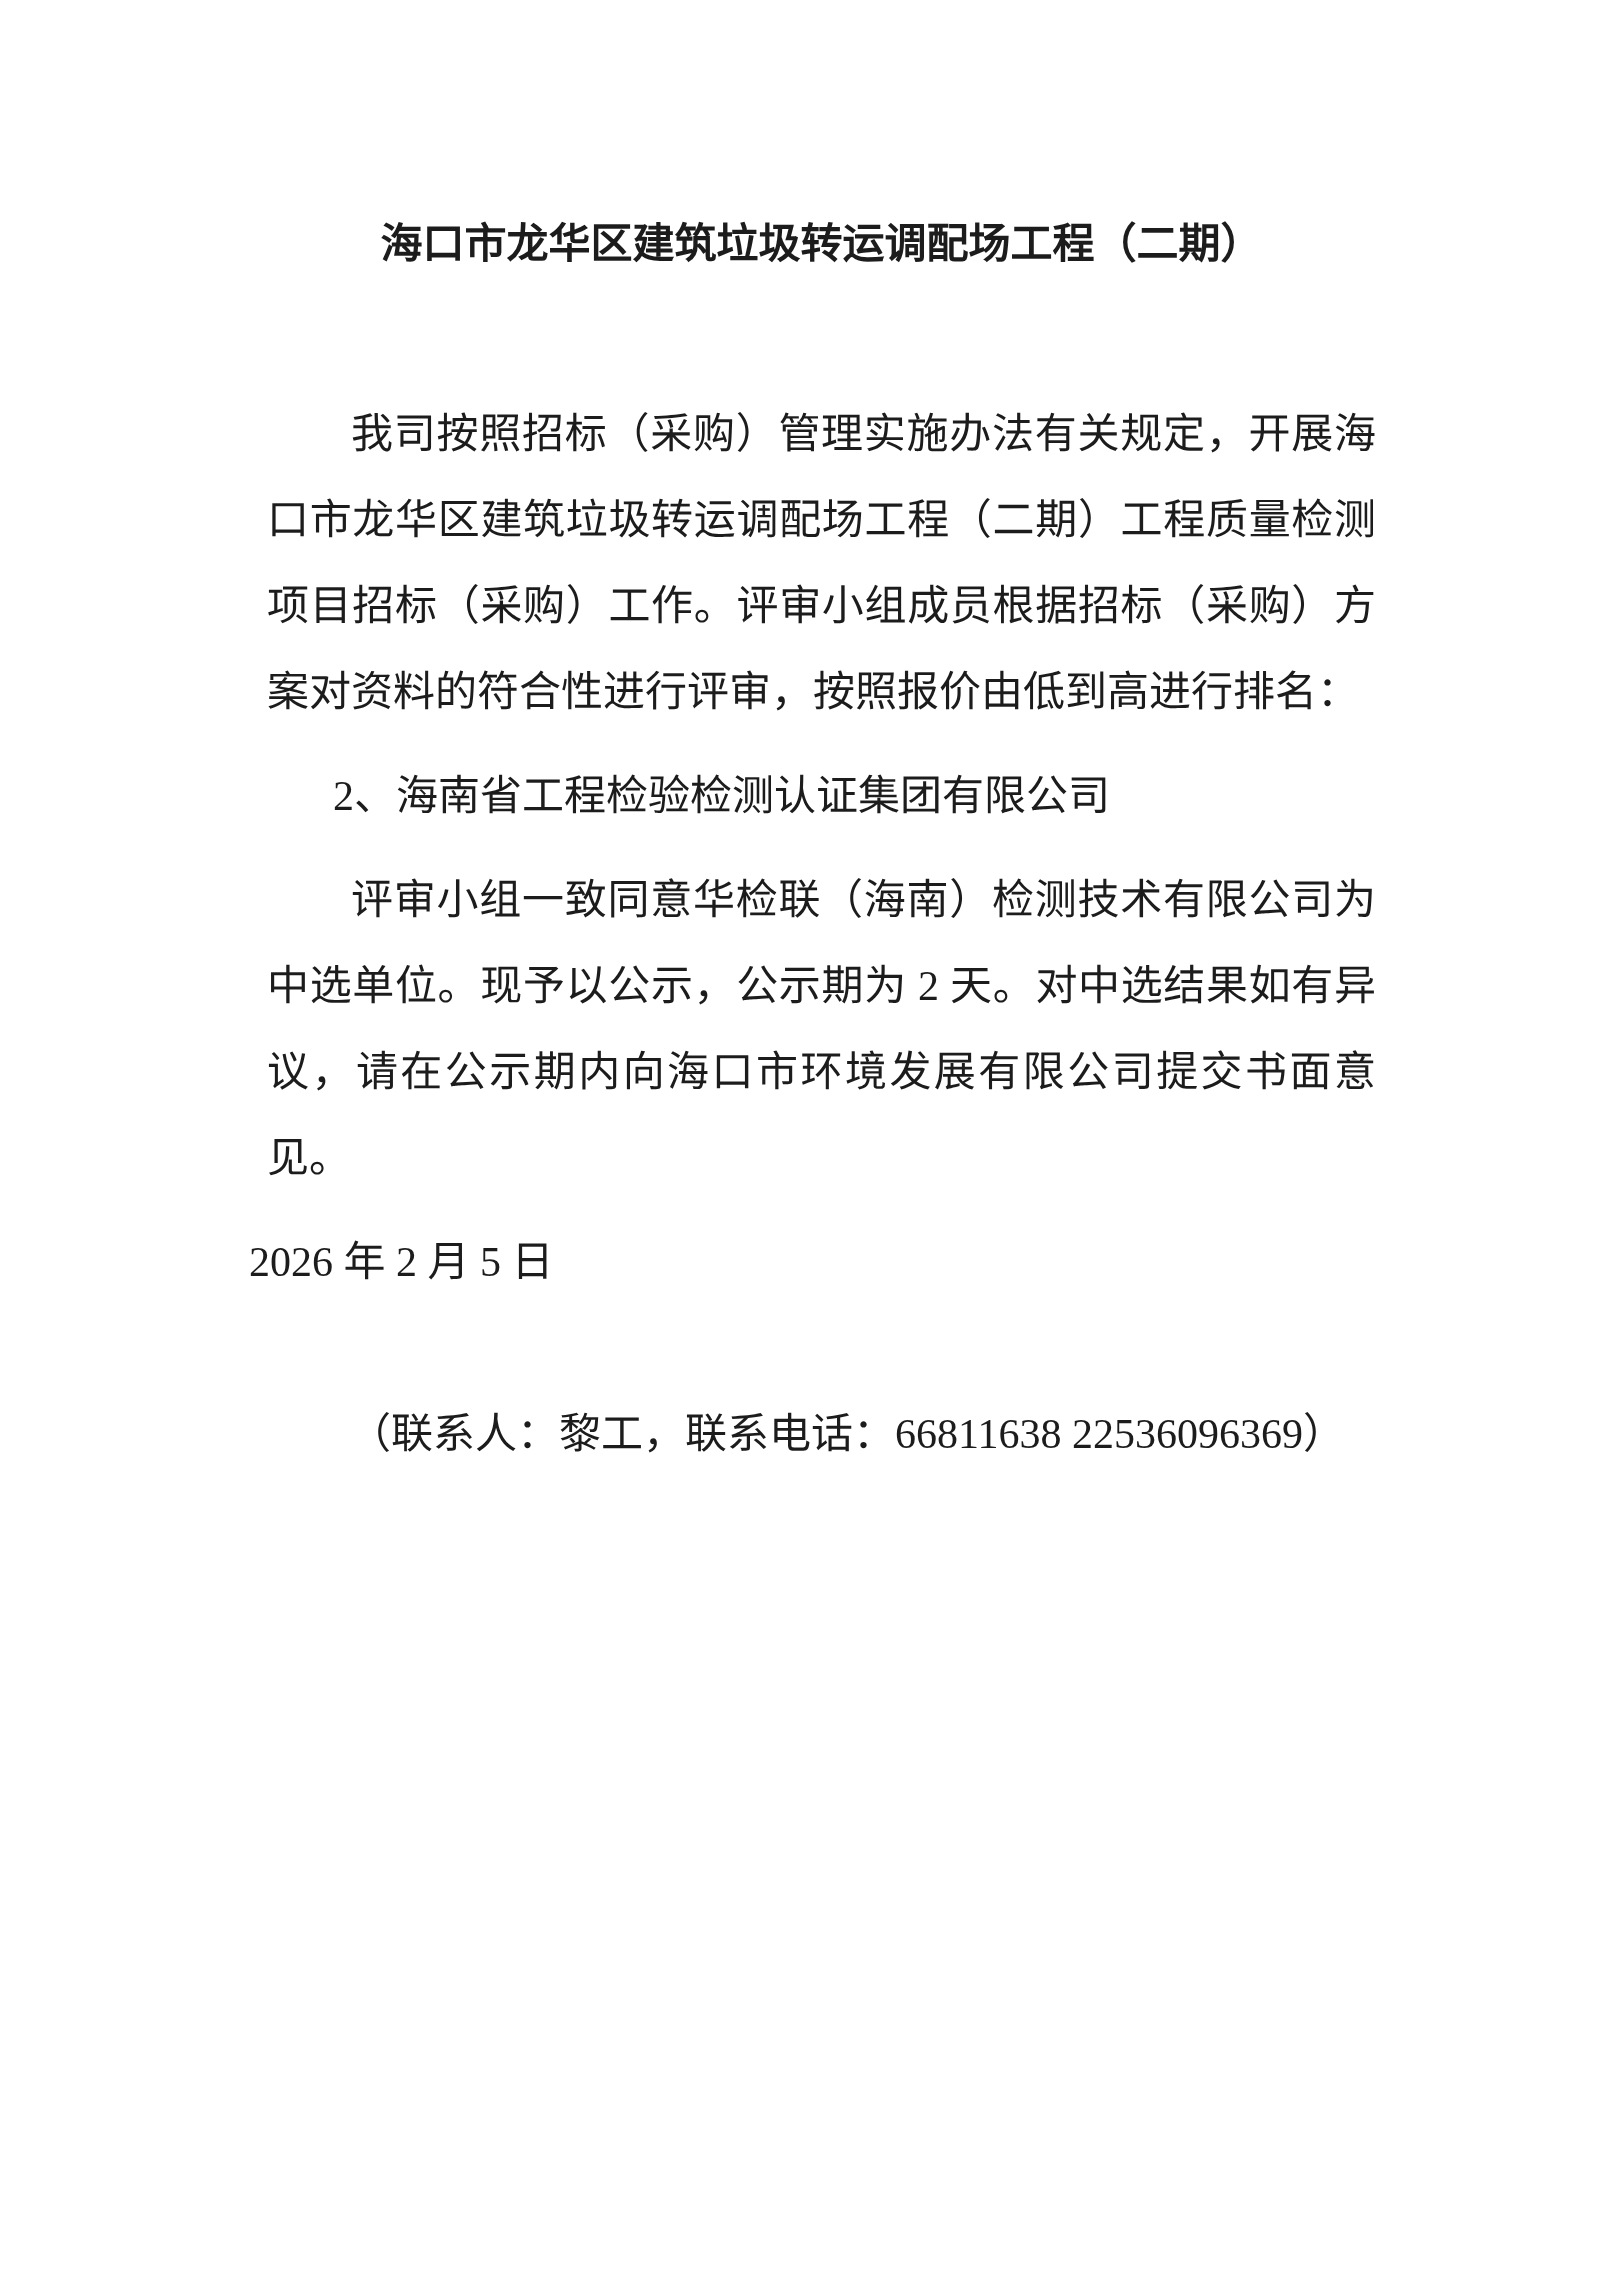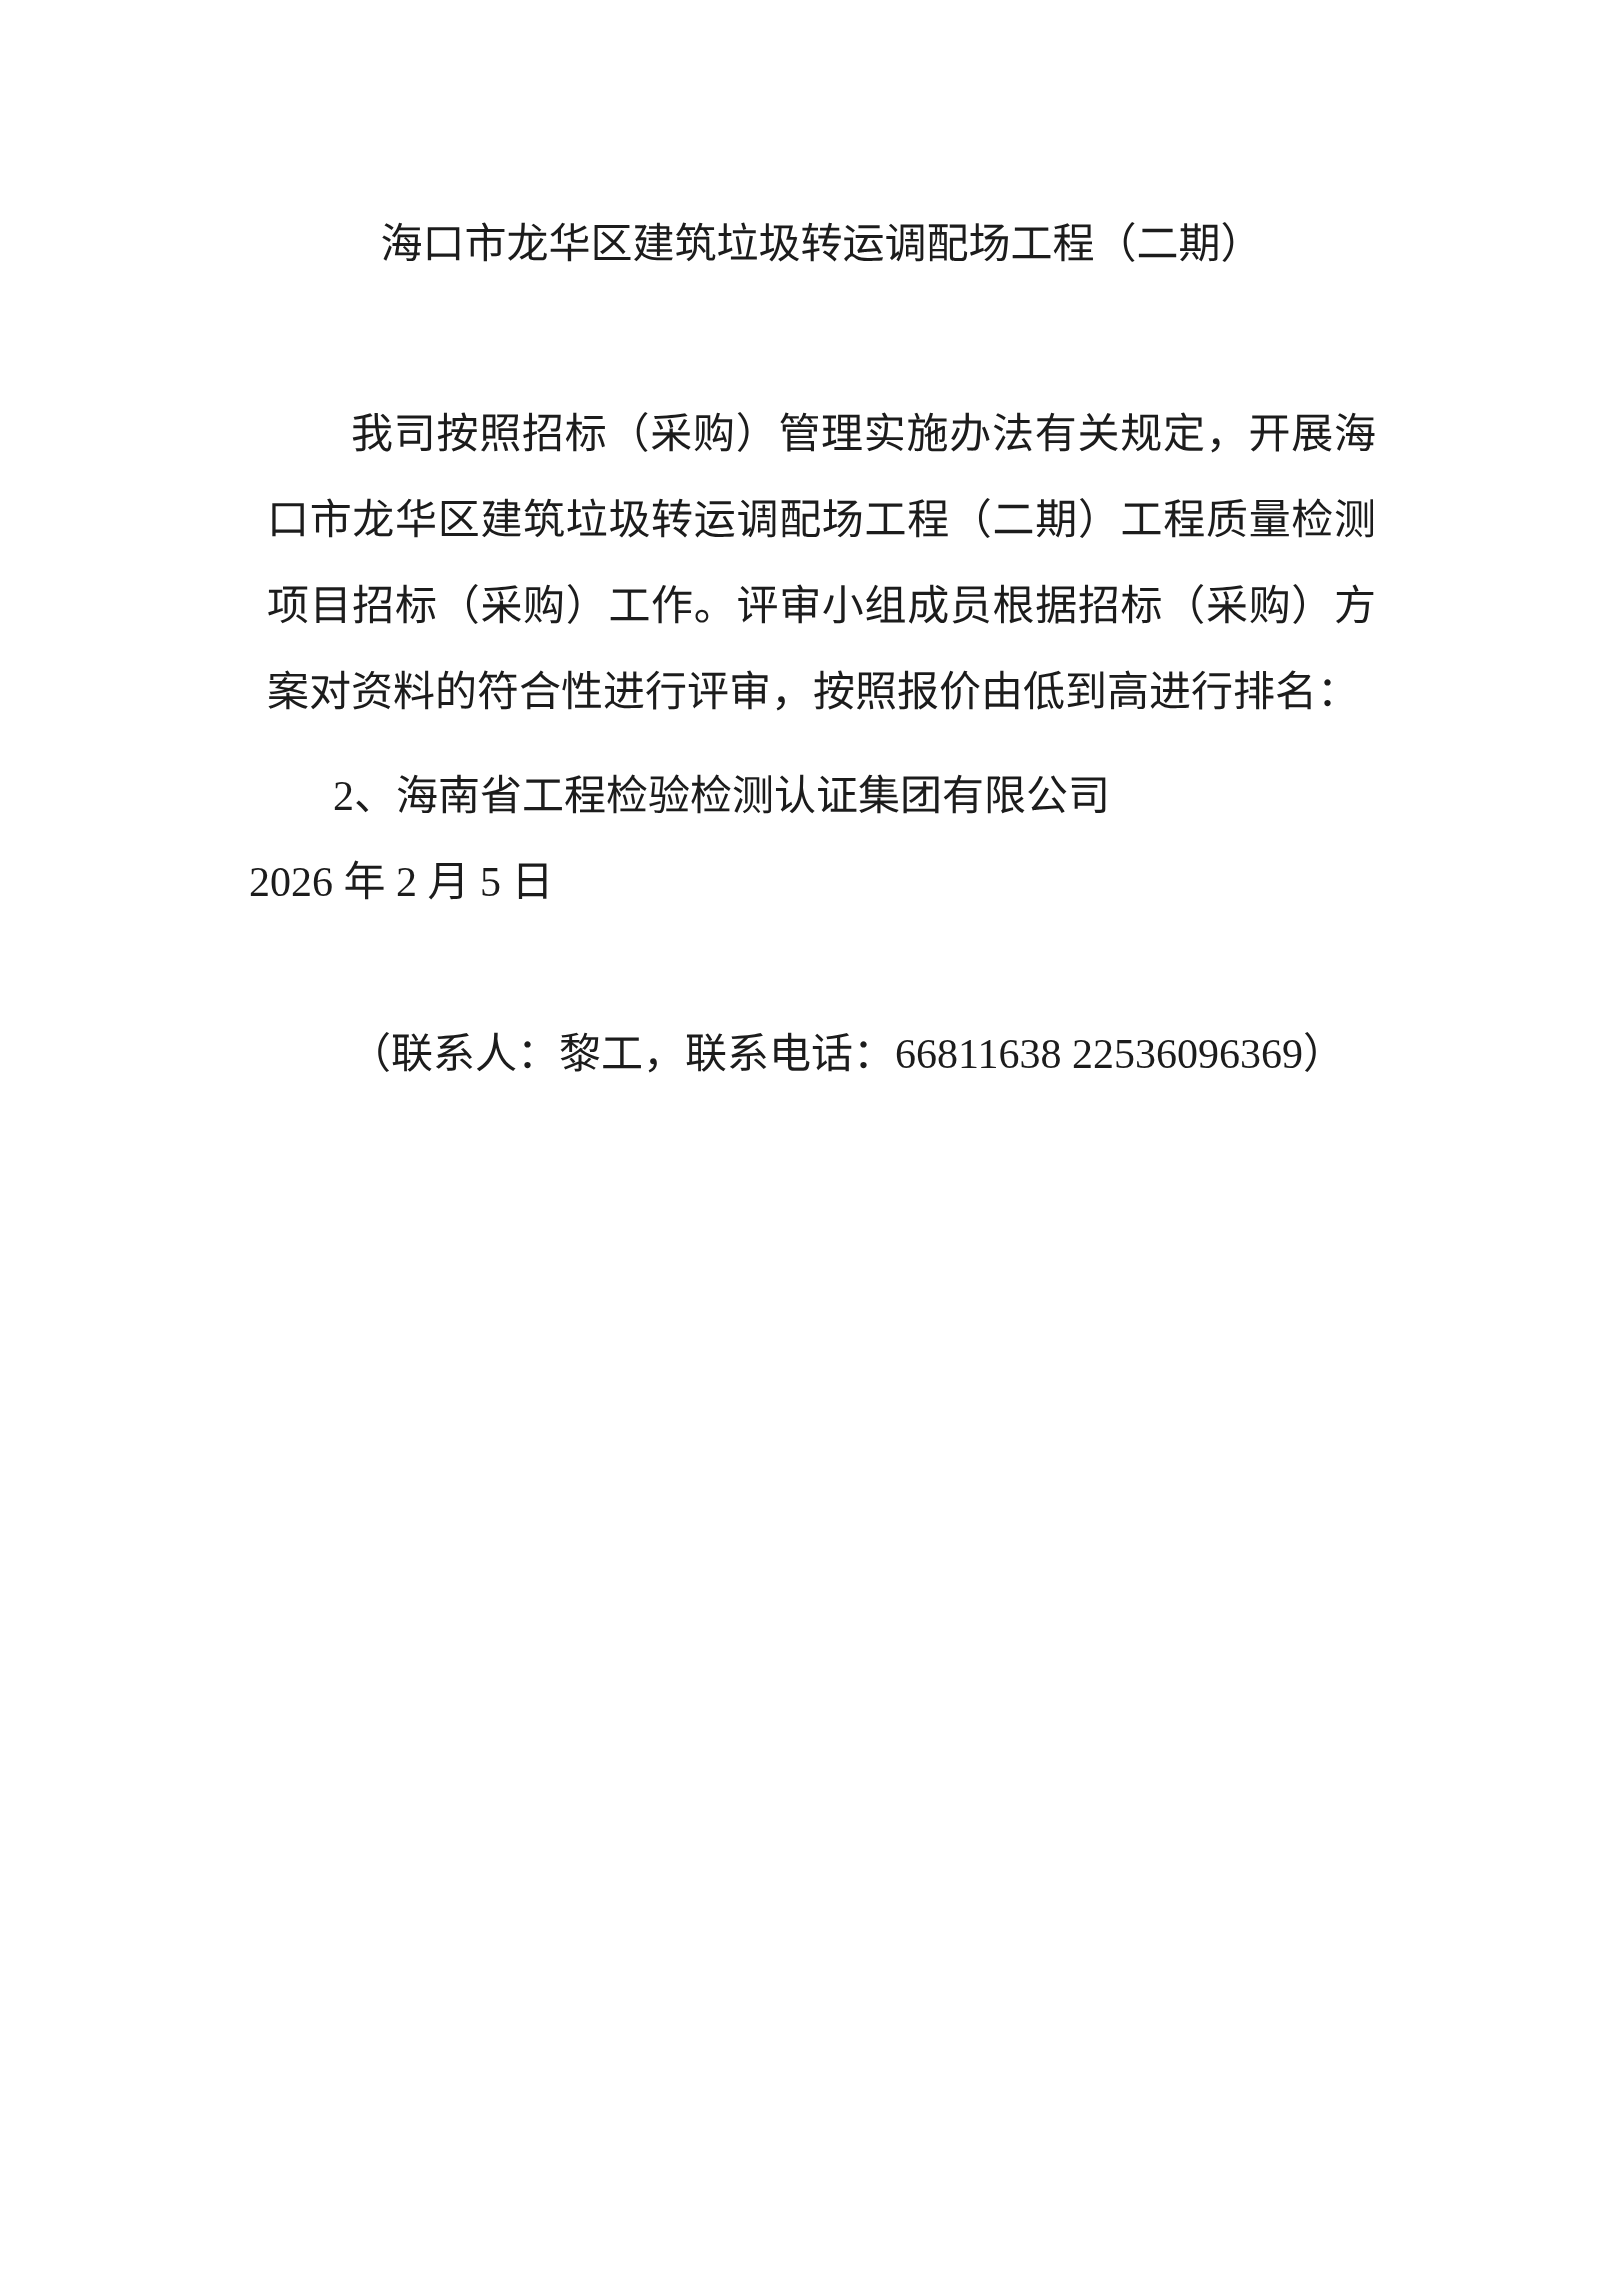--- a/index.html
+++ b/index.html
@@ -14,21 +14,21 @@
     background: #ffffff;
     box-sizing: border-box;
     padding: 201px 229px 0 249px;
     font-family: "Liberation Serif", "DejaVu Serif", serif;
     font-size: 42px;
     line-height: 86px;
     color: #1c1c1c;
     overflow: hidden;
   }
   .doc-title {
-    font-weight: normal;
+    font-weight: bold;
     text-align: center;
     white-space: nowrap;
   }
   .blank-line {
     height: 86px;
   }
   .para {
     text-indent: 2em;
     text-align: justify;
     text-justify: inter-character;
@@ -63,20 +63,21 @@
 
 
   <div class="blank-line"></div>
 
   <p class="para">我司按照招标（采购）管理实施办法有关规定，开展海口市龙华区建筑垃圾转运调配场工程（二期）工程质量检测项目招标（采购）工作。评审小组成员根据招标（采购）方案对资料的符合性进行评审，按照报价由低到高进行排名：</p>
 
 
   <div class="list-line">2、海南省工程检验检测认证集团有限公司</div>
 
 
+  <p class="para">评审小组一致同意华检联（海南）检测技术有限公司为中选单位。现予以公示，公示期为 2 天。对中选结果如有异议，请在公示期内向海口市环境发展有限公司提交书面意见。</p>
 
 
   <div class="sig-date">2026 年 2 月 5 日</div>
 
   <div class="blank-line"></div>
 
   <div class="contact-line">（联系人：黎工，联系电话：66811638  22536096369）</div>
 
 </div>
 

